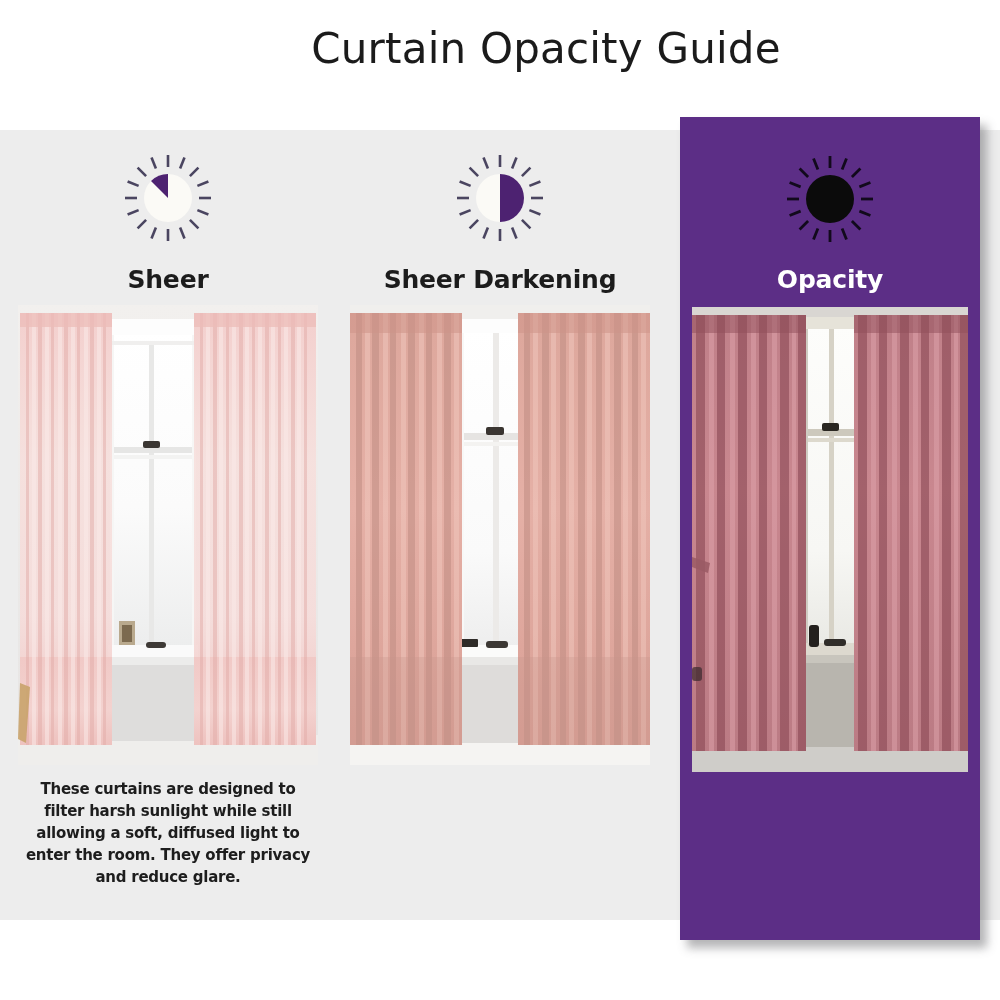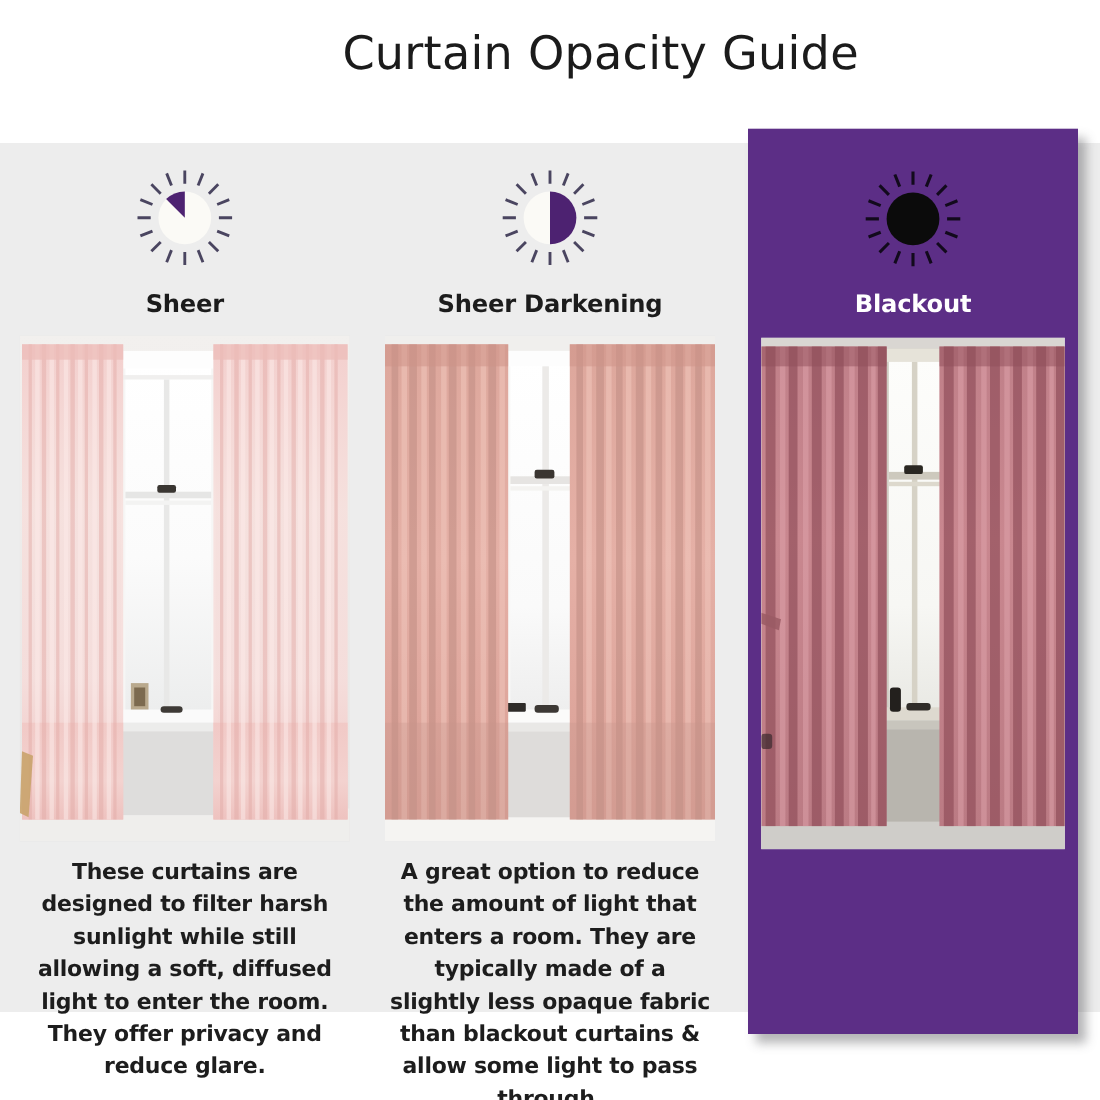--- a/index.html
+++ b/index.html
@@ -81,21 +81,21 @@
 
   .sun { display: block; }
 
   
   .col-title {
     position: absolute;
     top: 135px;
     left: 0;
     width: 100%;
     text-align: center;
-    font-size: 22px;
+    font-size: 25px;
     font-weight: bold;
     color: #1c1c1c;
     font-family: "DejaVu Sans", sans-serif;
     letter-spacing: -0.2px;
   }
   .col-3 .col-title { top: 148px; color: #ffffff; }
 
   
   .photo {
     position: absolute;
@@ -115,21 +115,21 @@
 
   .photo svg { display: block; width: 100%; height: 100%; }
 
   
   .desc {
     position: absolute;
     top: 648px;
     left: 12px;
     width: 296px;
     text-align: center;
-    font-size: 20px;
+    font-size: 15px;
     line-height: 1.47;
     font-weight: bold;
     color: #1d1d1d;
     font-family: "DejaVu Sans", sans-serif;
     letter-spacing: -0.25px;
   }
   .col-2 .desc { top: 648px; }
   .col-3 .desc {
     top: 658px;
     left: 10px;
@@ -382,21 +382,20 @@
             <rect x="255" y="8" width="5" height="432"></rect>
             <rect x="273" y="8" width="5" height="432"></rect>
             <rect x="291" y="8" width="5" height="432"></rect>
           </g>
           <rect x="168" y="8" width="132" height="20" fill="#cd9488" opacity="0.55"></rect>
           <rect x="168" y="352" width="132" height="88" fill="#c8958b" opacity="0.32"></rect>
         </g>
       </svg>
     </div>
 
-    <div class="desc">A great option to reduce the amount of light that enters a room. They are typically made of a slightly less opaque fabric than blackout curtains &amp; allow some light to pass through.</div>
   </div>
 
   <div class="col col-3">
     <div class="card"></div>
 
     <div class="icon-wrap">
       <svg class="sun" width="92" height="92" viewBox="0 0 92 92">
         <g stroke="#120a1c" stroke-width="2.8" stroke-linecap="butt">
           <line x1="46" y1="3" x2="46" y2="15"></line>
           <line x1="46" y1="77" x2="46" y2="89"></line>
@@ -412,21 +411,21 @@
           <line x1="33.9" y1="75.4" x2="29.5" y2="86.4"></line>
           <line x1="5.6" y1="29.5" x2="16.6" y2="33.9"></line>
           <line x1="75.4" y1="58.1" x2="86.4" y2="62.5"></line>
           <line x1="5.6" y1="62.5" x2="16.6" y2="58.1"></line>
           <line x1="75.4" y1="33.9" x2="86.4" y2="29.5"></line>
         </g>
         <circle cx="46" cy="46" r="24" fill="#0b0b0b"></circle>
       </svg>
     </div>
 
-    <div class="col-title">Blackout</div>
+    <div class="col-title">Opacity</div>
 
     <div class="photo">
       <svg viewBox="0 0 276 465" preserveAspectRatio="none">
         <defs>
           <linearGradient id="bo-glass" x1="0" y1="0" x2="0" y2="1">
             <stop offset="0%" stop-color="#fdfdfb"></stop>
             <stop offset="70%" stop-color="#f7f7f4"></stop>
             <stop offset="100%" stop-color="#e9e9e4"></stop>
           </linearGradient>
           <linearGradient id="bo-mauve" x1="0" y1="0" x2="0" y2="1">

